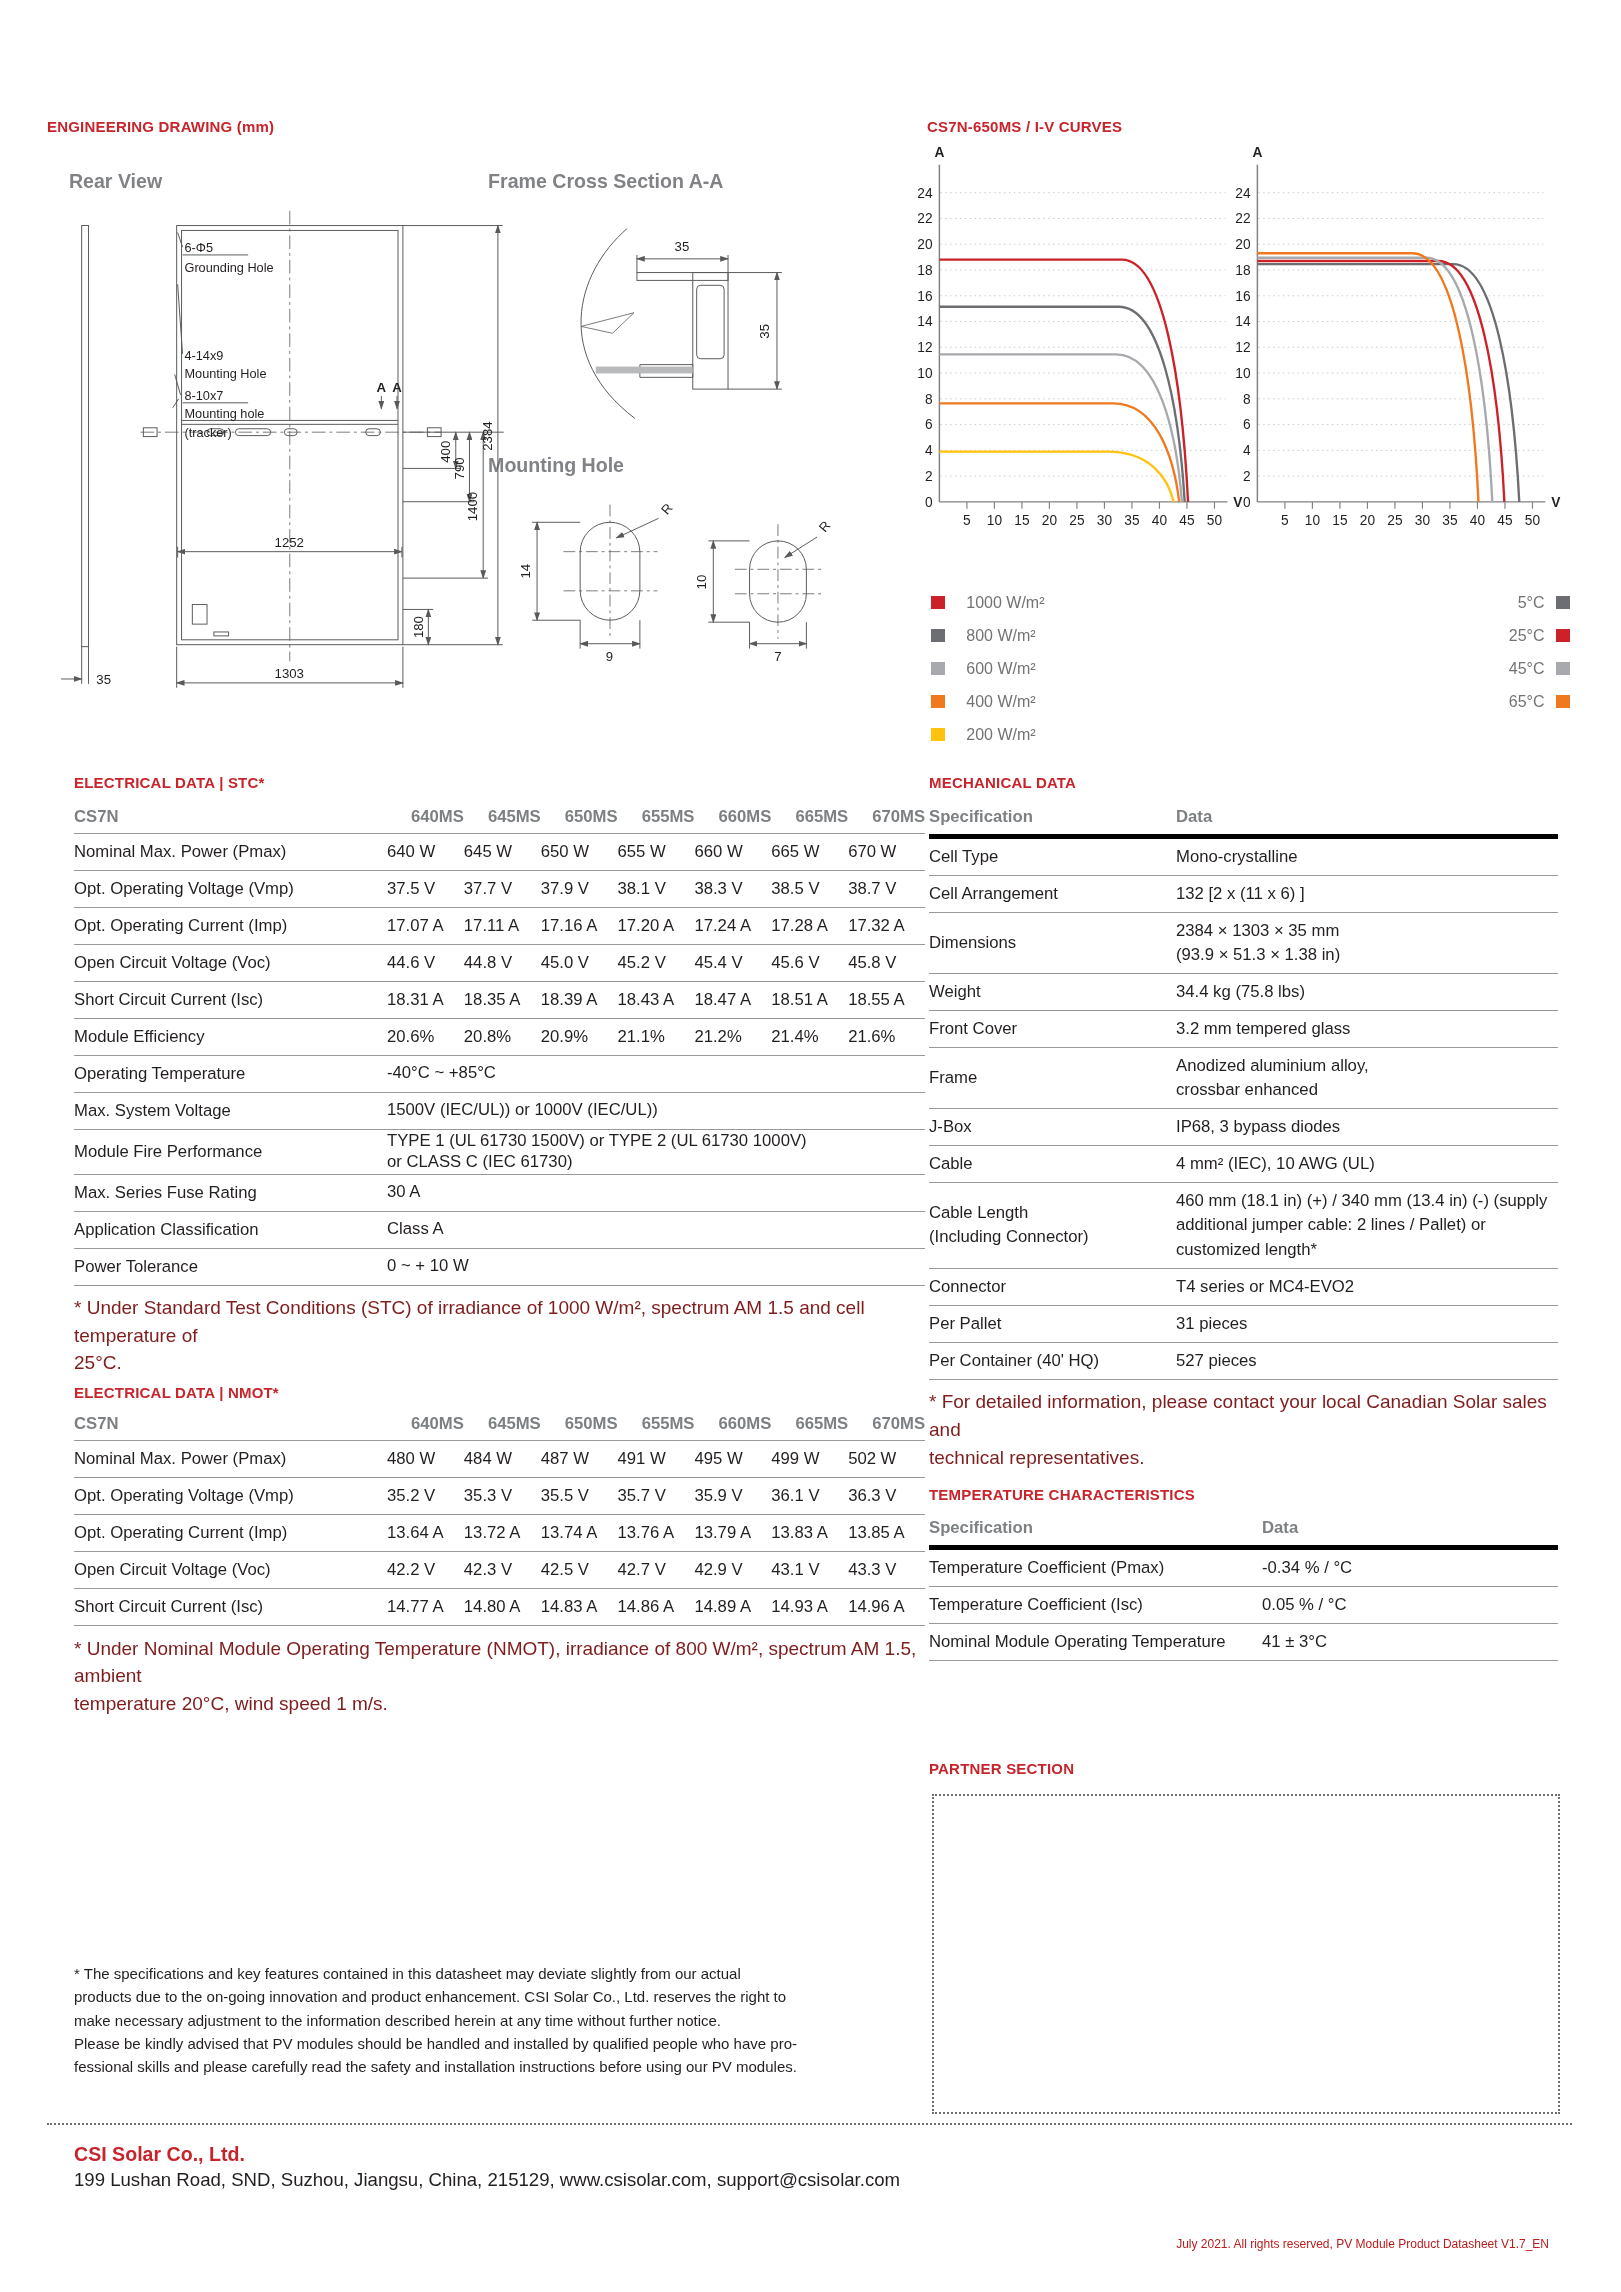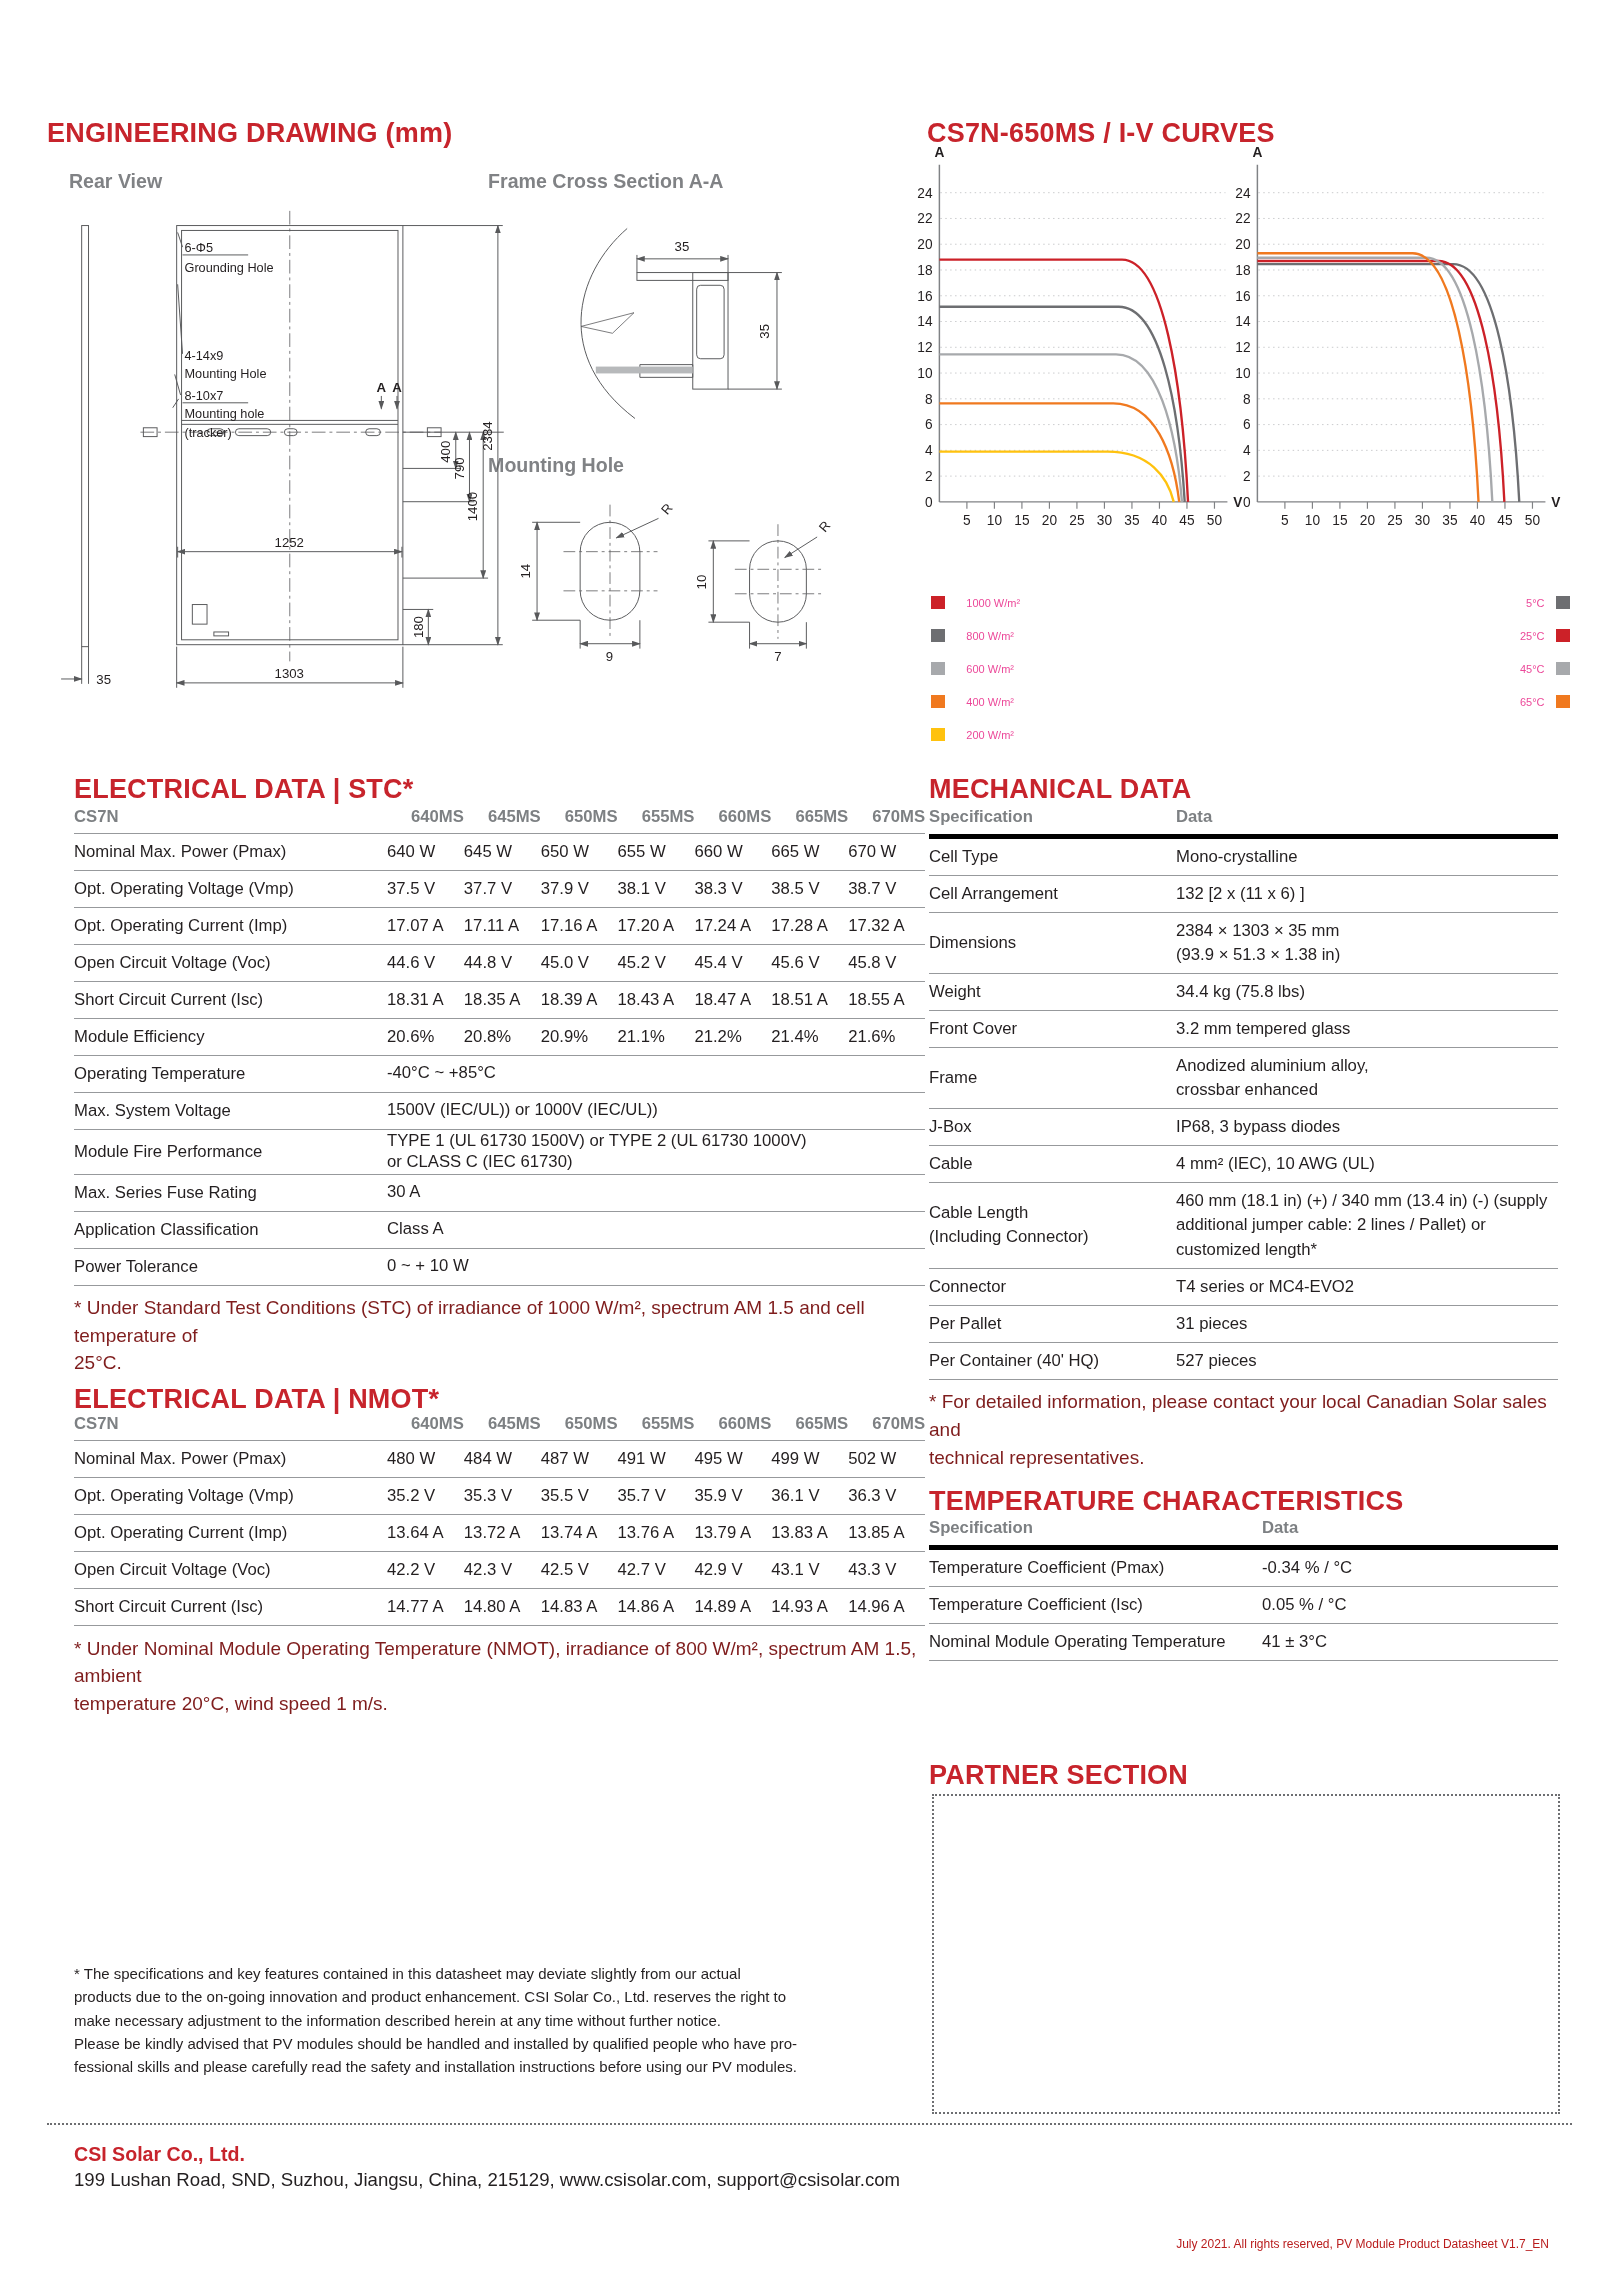--- a/index.html
+++ b/index.html
@@ -1,32 +1,32 @@
 <!DOCTYPE html>
 <html><head>
 <meta charset="utf-8">
 <style>
   html,body{margin:0;padding:0;background:#ffffff;}
   body{width:1621px;height:2293px;position:relative;font-family:"Liberation Sans",sans-serif;color:#231f20;}
   .abs{position:absolute;}
-  .red-heading{position:absolute;font-size:27px;font-weight:bold;color:#c7242c;letter-spacing:0.2px;white-space:nowrap;}
+  .red-heading{position:absolute;font-size:15px;font-weight:bold;color:#c7242c;letter-spacing:0.2px;white-space:nowrap;}
 
   
   svg text{font-family:"Liberation Sans",sans-serif;}
   .d-title{font-size:20px;font-weight:bold;fill:#808285;}
   .d-label{font-size:13px;fill:#231f20;}
   .d-dim{font-size:13.5px;fill:#231f20;}
 
   
   .iv-svg{position:absolute;overflow:visible;}
   .legend{position:absolute;}
   .lg-row{display:flex;align-items:center;height:33px;gap:21.6px;}
   .lg-row.lg-right{justify-content:flex-end;gap:11.8px;}
   .lg-swatch{width:13.7px;height:13.7px;display:inline-block;flex:0 0 auto;}
-  .lg-label{font-size:11px;color:#ec4899;white-space:nowrap;}
+  .lg-label{font-size:16px;color:#737373;white-space:nowrap;}
 
   
   .spec-table{position:absolute;font-size:16.7px;}
   .t-head{display:grid;grid-template-columns:313px repeat(7,1fr);align-items:end;padding:2.9px 0 5.9px 0;border-bottom:1px solid #97999c;color:#7d8083;font-weight:bold;gap:24px;}
   .t-row{display:grid;grid-template-columns:313px repeat(7,1fr);align-items:center;min-height:34px;border-bottom:1px solid #97999c;padding:1px 0;}
   .t-row.span-row{grid-template-columns:313px 1fr;}
   .t-label{padding-right:3.9px;}
   .t-spanv{white-space:pre-line;line-height:1.25;}
   .footnote{font-size:19px;line-height:1.45;margin-top:8.8px;white-space:pre-line;color:#7f1d1d;font-weight:normal;}
 

